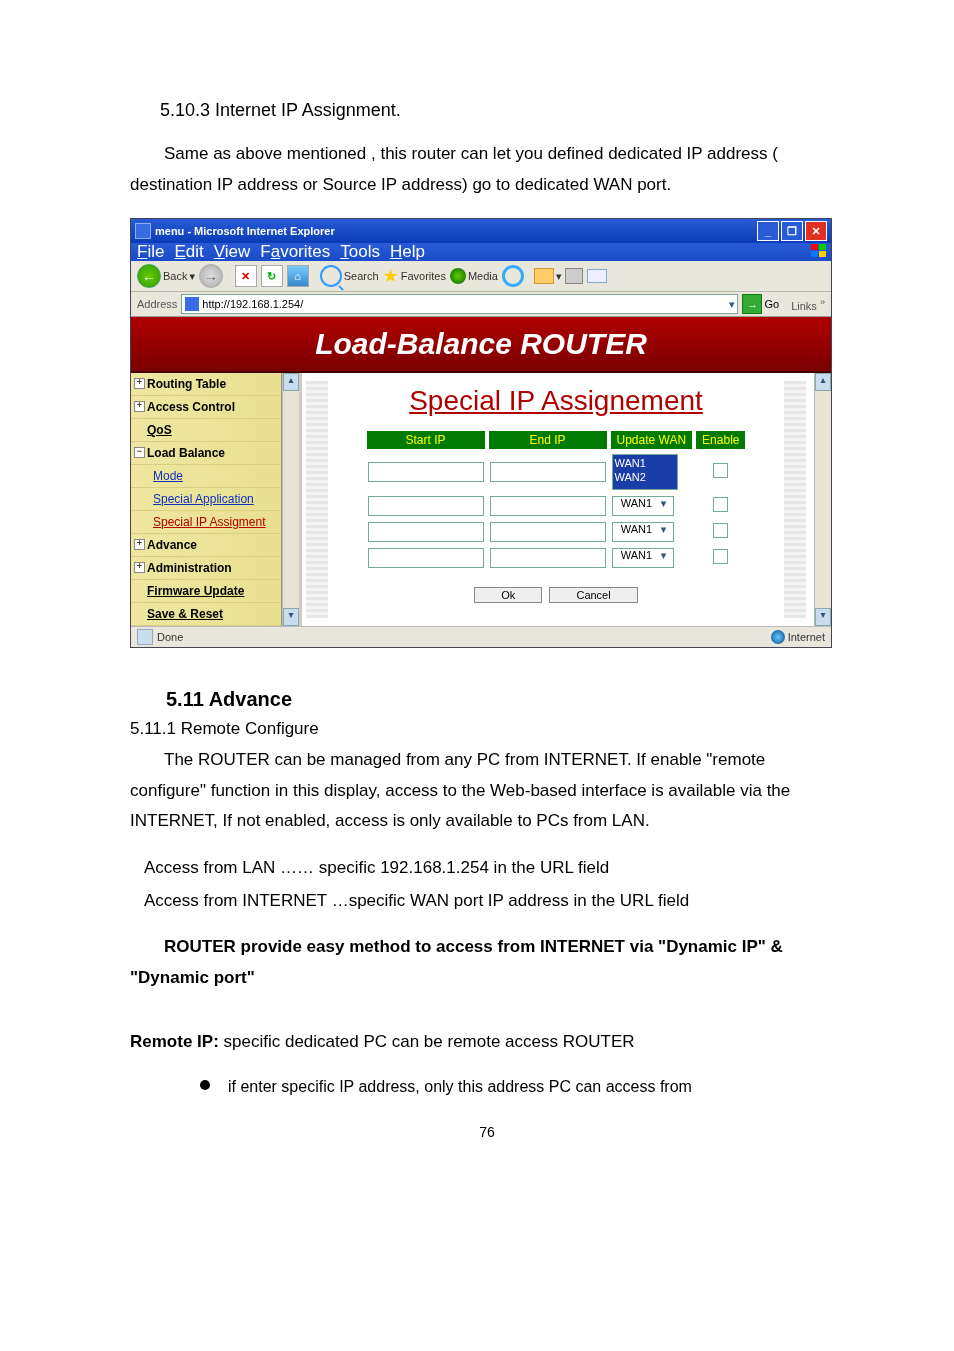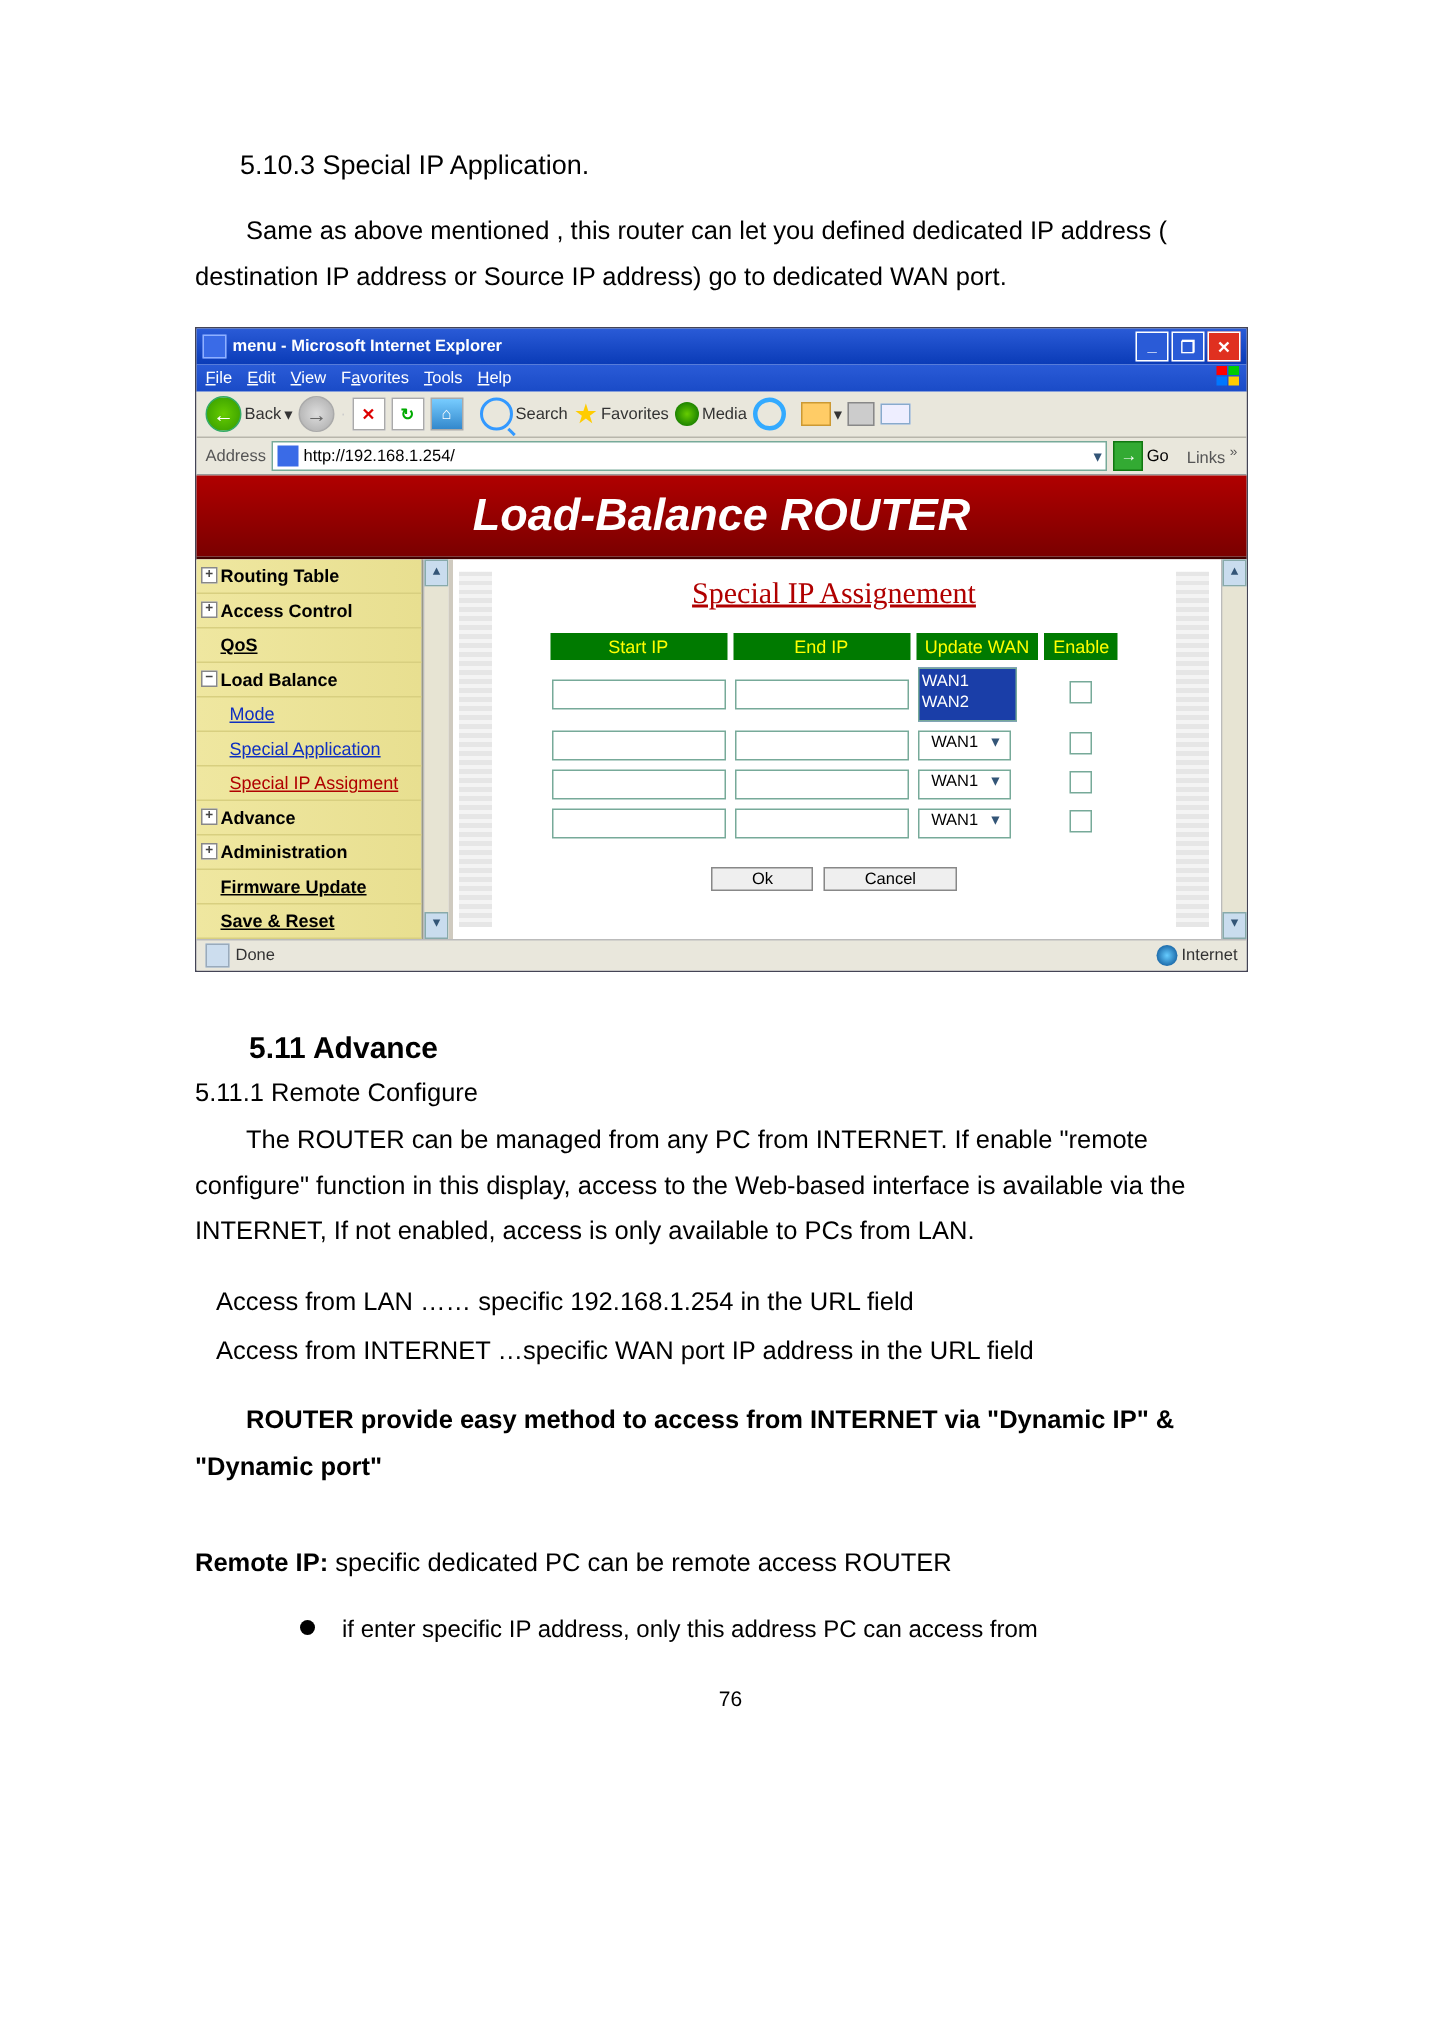--- a/index.html
+++ b/index.html
@@ -67,21 +67,21 @@
   }
   .menubar .winflag {
     position:absolute; right:4px; top:1px;
     width:16px;height:14px;
     background:
       linear-gradient(#f00,#f00) 0 0/7px 6px no-repeat,
       linear-gradient(#0c0,#0c0) 8px 0/7px 6px no-repeat,
       linear-gradient(#07f,#07f) 0 7px/7px 6px no-repeat,
       linear-gradient(#fc0,#fc0) 8px 7px/7px 6px no-repeat;
   }
-  .menubar .m { font-size:11px; }
+  .menubar .m { font-size:17px; }
   .menubar .m u { text-decoration: underline; }
 
   .toolbar {
     background: #e9e7dc;
     border-bottom: 1px solid #b8b6ab;
     height: 30px;
     display:flex; align-items:center; gap:4px;
     padding: 0 6px;
   }
   .tb-btn { display:inline-flex; align-items:center; gap:2px; font-size:11px; color:#333;}
@@ -141,21 +141,21 @@
   .vscroll .track{ flex:1; background:#e7e4d3;}
 
   .main {
     flex:1; background:#fff; position:relative; padding:8px 8px 8px 4px;
     display:flex; border-left:3px solid #cfcabf;
   }
   .main .edge{ width:22px; background:repeating-linear-gradient(#e6e6e6,#e6e6e6 3px,#f4f4f4 3px,#f4f4f4 6px);}
   .main .body{ flex:1; padding:0 6px;}
   .page-title{
     color:#b00000; text-decoration:underline;
-    font-family: Liberation Serif, serif; font-size:20px; text-align:center;
+    font-family: Liberation Sans, sans-serif; font-size:28px; text-align:center;
     margin:4px 0 10px;
   }
   table.grid{ border-collapse:separate; border-spacing:4px 4px; margin:0 auto;}
   table.grid th{ background:#007a00; color:#ff0; font-weight:normal; font-size:12px; padding:2px 6px;}
   table.grid td{ font-size:12px; text-align:center;}
   .txt{ width:110px; height:18px; border:1px solid #7a9; font-size:11px; padding:0 2px; text-align:left;}
   .sel{ width:60px; height:18px; border:1px solid #7a9; font-size:11px; background:#fff;}
   .sel.open{ height:32px; background:#1a3ea8; color:#fff; font-size:11px; line-height:14px; text-align:left; padding:1px 2px;}
   .chk{ width:13px;height:13px;border:1px solid #7a9; display:inline-block; background:#fff;}
   .chk.on::after{content:"✔"; color:#2a7a2a; font-size:11px; position:relative; top:-3px;}
@@ -181,21 +181,21 @@
   .listblock{ margin-left:70px; }
   .listblock .row{ display:flex; align-items:flex-start; margin:6px 0; line-height:1.6;}
   .listblock .dot{ width:10px;height:10px;border-radius:50%;background:#000; margin:6px 18px 0 0;}
   .pagenum{ text-align:center; font-size:14px; margin-top:24px;}
 </style>
 </head>
 <body>
 
 <div class="page">
 
-  <div class="sec-head">5.10.3  Special IP Application.</div>
+  <div class="sec-head">5.10.3  Internet IP Assignment.</div>
   <p class="para indent">Same as above mentioned , this router can let you defined dedicated IP address ( destination IP address or Source IP address) go to dedicated WAN port.</p>
 
   <div class="shot">
     <div class="titlebar">
       <span class="ie-icon"></span>
       <span class="title-text">menu - Microsoft Internet Explorer</span>
       <span class="winbtn min">_</span>
       <span class="winbtn max">❐</span>
       <span class="winbtn close">✕</span>
     </div>

